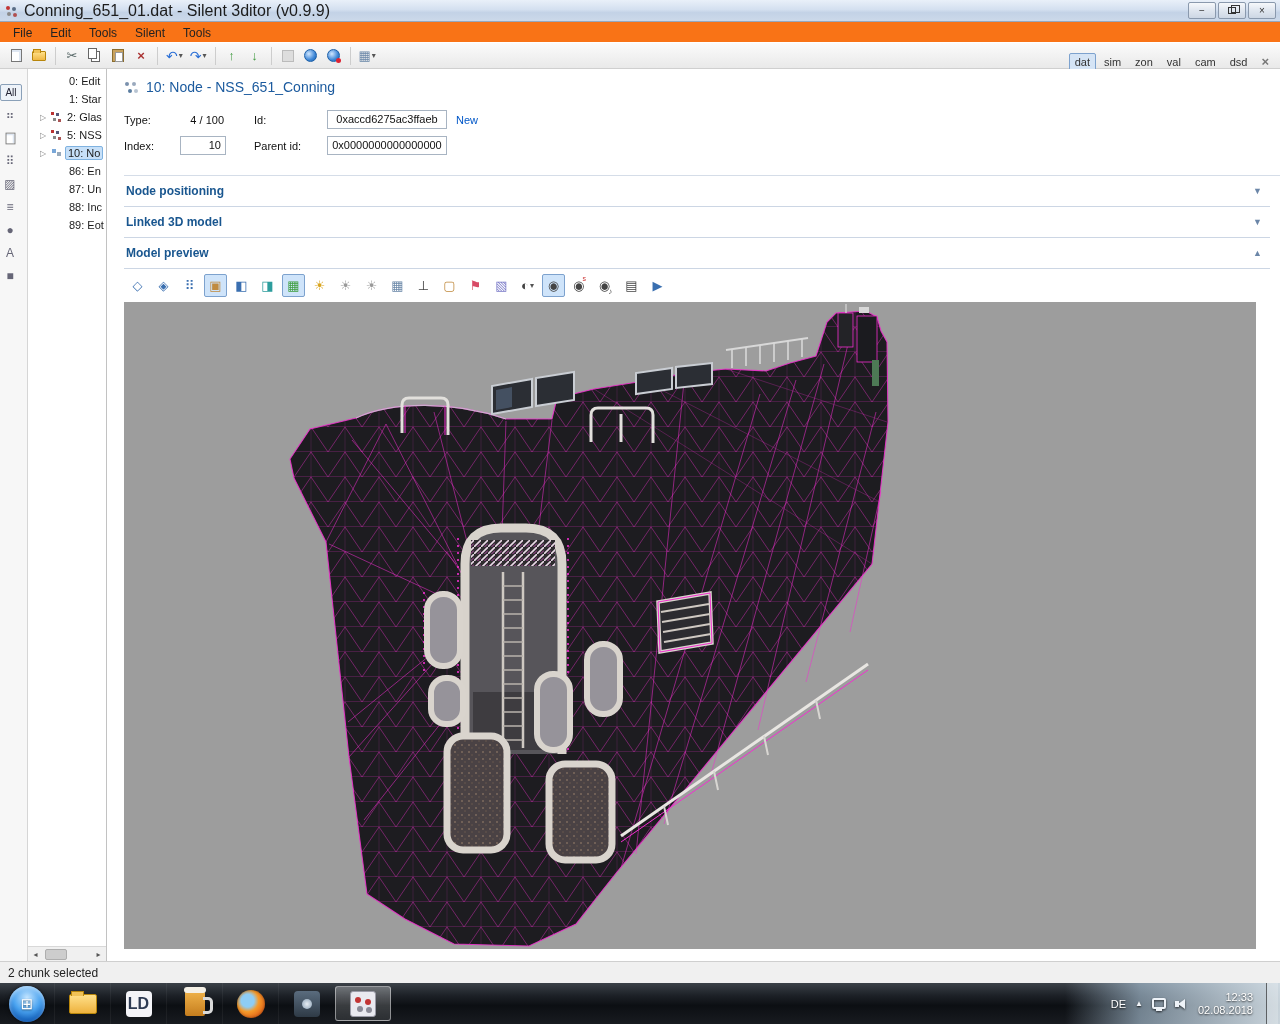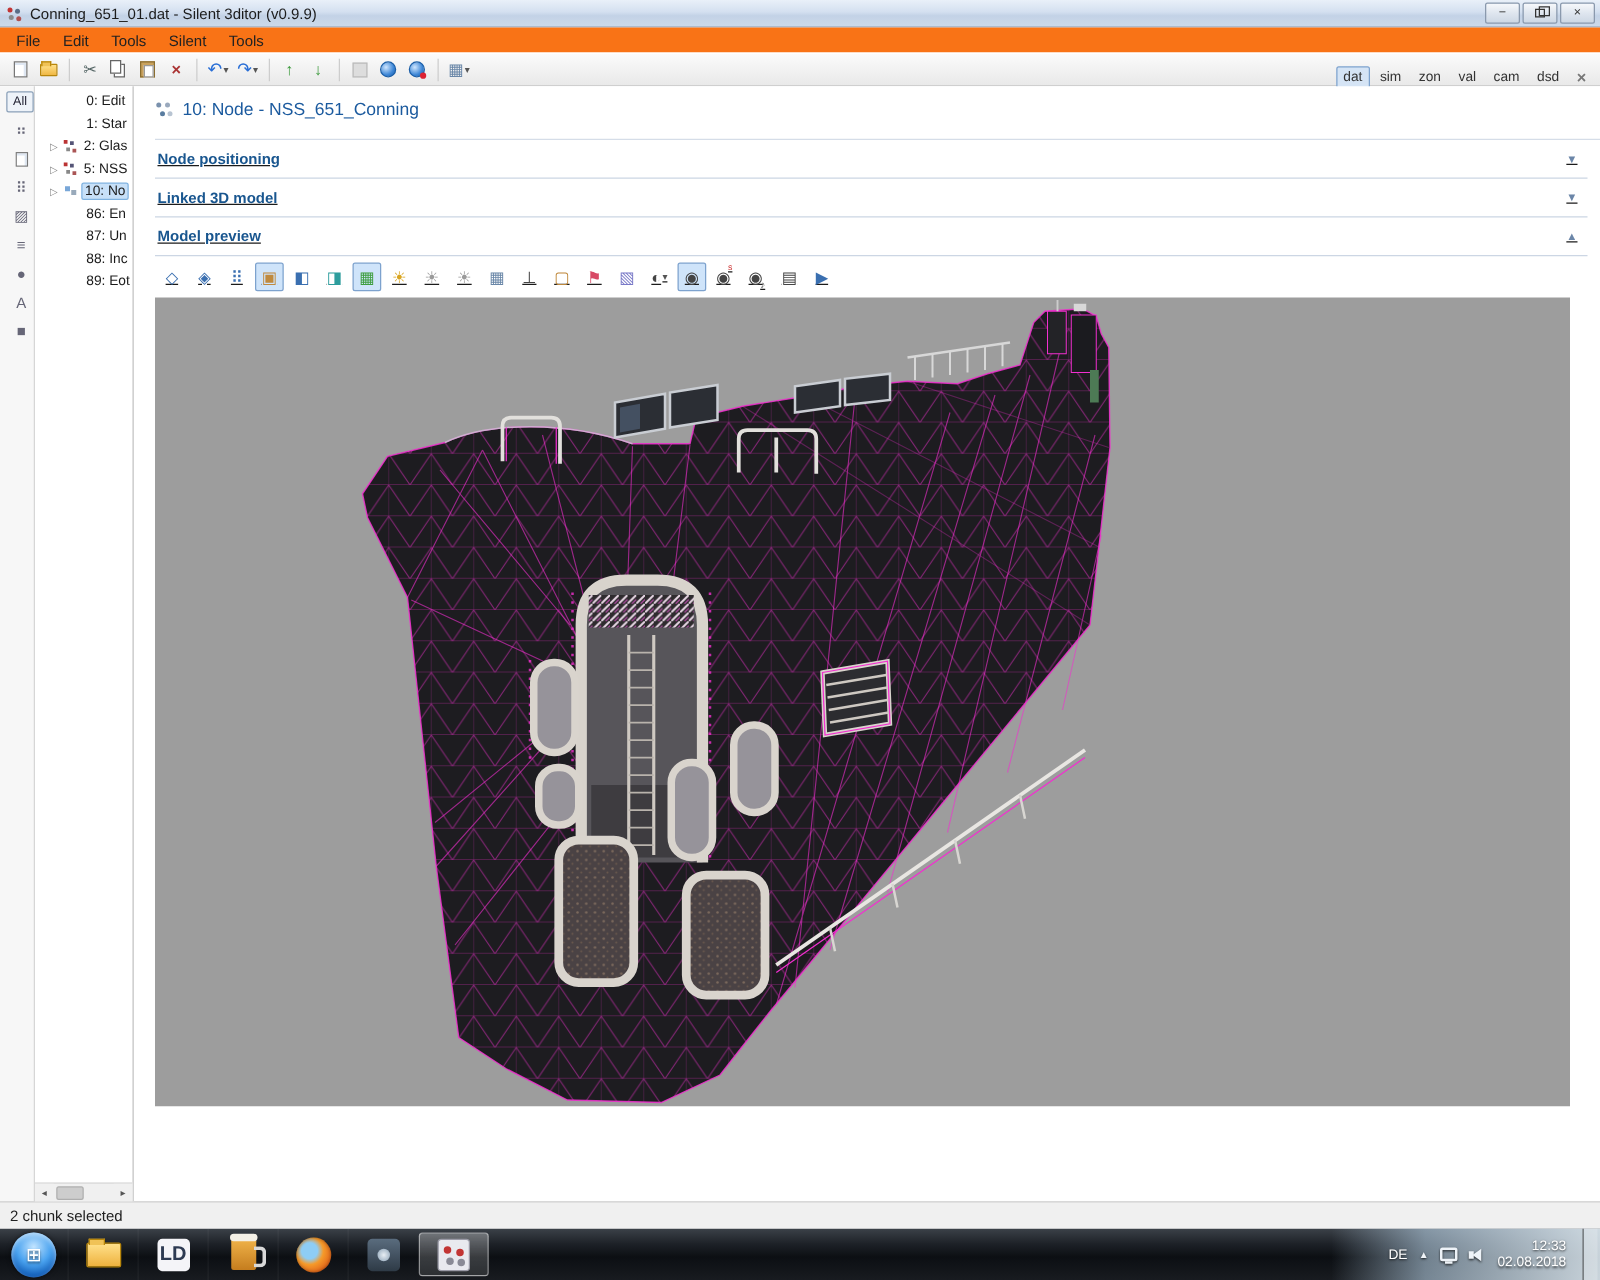--- a/index.html
+++ b/index.html
@@ -4,21 +4,21 @@
 <style>
   * { box-sizing:border-box; margin:0; padding:0; }
   html,body { width:1280px; height:1024px; overflow:hidden; }
   body { font-family:"Liberation Sans","DejaVu Sans",sans-serif; font-size:11px; background:#fff; color:#1b1b1b; }
   .window { width:1280px; height:1024px; display:flex; flex-direction:column; }
 
   
   .titlebar { height:22px; background:linear-gradient(#e9f0f9,#d4e0f0 45%,#c3d2e6 60%,#ccd9ea); border-bottom:1px solid #96a7bd; display:flex; align-items:center; padding:0 4px; gap:6px; flex:0 0 auto; }
   .app-ico { width:14px; height:14px; position:relative; }
   .app-ico::before { content:""; position:absolute; left:2px; top:2px; width:4px; height:4px; border-radius:50%; background:#c23434; box-shadow:6px 1px 0 #5a6d86, 1px 6px 0 #8a8a8a, 7px 7px 0 #b05050; }
-  .title-text { font-size:12px; color:#1c1c1c; }
+  .title-text { font-size:16px; color:#1c1c1c; }
   .winbtns { margin-left:auto; display:flex; gap:2px; }
   .wbtn { width:28px; height:17px; border:1px solid #8a99ad; border-radius:2px; background:linear-gradient(#f6f8fb,#dfe6ef 50%,#cdd7e4); display:flex; align-items:center; justify-content:center; font-size:10px; color:#333; }
   .ic-restore { width:8px; height:7px; border:1px solid #333; position:relative; background:#fff0; }
   .ic-restore::before { content:""; position:absolute; left:2px; top:-3px; width:7px; height:6px; border:1px solid #333; }
 
   
   .menubar { height:20px; background:#f97316; display:flex; align-items:flex-end; padding:0 4px; flex:0 0 auto; }
   .menu-item { padding:2px 9px; font-size:12px; color:#222; }
   .toolbar { height:27px; background:linear-gradient(#fbfbfb,#e9e9e9); border-top:1px solid #fff; border-bottom:1px solid #cfcfcf; display:flex; align-items:center; padding:0 5px; gap:1px; flex:0 0 auto; }
   .tbtn { min-width:22px; height:22px; display:flex; align-items:center; justify-content:center; border:1px solid transparent; border-radius:2px; padding:0 2px; }
@@ -38,21 +38,21 @@
   .mi-dim { width:12px; height:12px; background:#ddd; border:1px solid #bbb; }
   .mi-globe { width:13px; height:13px; border-radius:50%; background:radial-gradient(circle at 35% 35%,#cfe6ff,#3d86d6 60%,#1c5fa8); border:1px solid #1c5fa8; position:relative; }
   .mi-globe.q::after { content:""; position:absolute; right:-2px; bottom:-2px; width:5px; height:5px; border-radius:50%; background:#d23; }
   .tb-right { margin-left:auto; display:flex; align-items:center; gap:2px;margin-top:12px; }
   .ttoggle { padding:2px 5px; font-size:11px; color:#333; border:1px solid transparent; border-radius:2px; }
   .ttoggle.pressed { background:#d5e4f5; border-color:#7da2ce; }
   .tclose { color:#777; font-weight:bold; font-size:13px; padding:0 6px; }
 
   
   .content { flex:1 1 auto; min-height:0; display:flex; background:#fff; }
-  .strip { width:28px; flex:0 0 auto; background:#f7f7f7; border-right:1px solid #d6d6d6; display:flex; flex-direction:column; align-items:flex-end; padding-top:4px; gap:5px; }
+  .strip { width:28px; flex:0 0 auto; background:#f7f7f7; border-right:1px solid #d6d6d6; display:flex; flex-direction:column; align-items:flex-start; padding-top:15px; gap:5px; }
   .all-btn { width:22px; height:17px; border:1px solid #8aa0b8; border-radius:2px; background:#eef3f9; font-size:10px; display:flex; align-items:center; justify-content:center; color:#223; }
   .sbtn { width:20px; height:18px; display:flex; align-items:center; justify-content:center; color:#667; font-size:12px; }
   .sbtn .mi-page { transform:scale(.9); }
 
   .tree { width:79px; flex:0 0 auto; border-right:1px solid #c2c2c2; position:relative; background:#fff; padding-top:3px; overflow:hidden; }
   .trow { height:18px; display:flex; align-items:center; white-space:nowrap; overflow:hidden; padding-left:12px; font-size:11px; }
   .texp { width:10px; font-size:8px; color:#888; flex:0 0 auto; }
   .tspacer { width:27px; flex:0 0 auto; }
   .tico { width:15px; height:12px; position:relative; flex:0 0 auto; }
   .tico.dots::before { content:""; position:absolute; left:1px; top:1px; width:3px; height:3px; background:#b33; box-shadow:5px 1px 0 #557,2px 6px 0 #888,7px 7px 0 #a55; }
@@ -70,21 +70,21 @@
   .hdr-ico::before { content:""; position:absolute; left:1px; top:2px; width:4px; height:4px; border-radius:50%; background:#7a91ad; box-shadow:7px 0 0 #9aa9bd, 3px 7px 0 #5a7da0, 9px 7px 0 #b8c4d2; }
   .node-title { font-size:14px; color:#1b5a9e; }
 
   .form { position:relative; margin-top:10px; height:54px; flex:0 0 auto; width:480px; }
   .frow { position:relative; height:26px; }
   .f-label { position:absolute; top:5px; font-size:11px; color:#111; }
   .f-static { position:absolute; top:5px; font-size:11px; color:#111; text-align:right; }
   .tbox { position:absolute; top:1px; height:19px; border:1px solid #a8b4c2; background:#fff; font-size:11px; line-height:17px; text-align:center; color:#111; overflow:hidden; }
   .newlink { position:absolute; top:5px; color:#0057c8; font-size:11px; }
 
-  .sections { margin-top:12px; border-top:1px solid #d5dde8; flex:1 1 auto; min-height:0; display:flex; flex-direction:column; padding-right:10px;text-decoration:underline; }
+  .sections { margin-top:12px; border-top:1px solid #d5dde8; flex:1 1 auto; min-height:0; display:flex; flex-direction:column; padding-right:10px; }
   .sec-h { height:31px; display:flex; align-items:center; justify-content:space-between; border-bottom:1px solid #ccd6e4; padding:0 8px 0 2px; flex:0 0 auto; }
   .sec-label { font-size:12px; font-weight:bold; color:#19568f; }
   .sec-chev { font-size:9px; color:#6b86a8; }
 
   .ptoolbar { height:32px; display:flex; align-items:center; gap:3px; padding:4px 2px; flex:0 0 auto; }
   .pbtn { min-width:23px; height:23px; display:flex; align-items:center; justify-content:center; border:1px solid transparent; border-radius:2px; }
   .pbtn.pressed { background:#cfe4fa; border-color:#7da2ce; }
   .pg { font-size:13px; line-height:1; }
   .pc-blue{color:#3a6fb0}.pc-tan{color:#c08a3e}.pc-teal{color:#2d9d9d}.pc-green{color:#3f9e3f}
   .pc-yellow{color:#d9a520}.pc-gray{color:#9a9a9a}.pc-dark{color:#444}.pc-red{color:#d84a66}
@@ -297,20 +297,35 @@
       </div>
     </div>
 
     <div class="main">
 
       <div class="node-header">
         <span class="hdr-ico"></span>
         <span class="node-title">10: Node - NSS_651_Conning</span>
       </div>
 
+      <div class="form">
+        <div class="frow">
+          <span class="f-label" style="left:0">Type:</span>
+          <span class="f-static" style="left:38px;width:62px">4 / 100</span>
+          <span class="f-label" style="left:130px">Id:</span>
+          <span class="tbox" style="left:203px;width:120px">0xaccd6275ac3ffaeb</span>
+          <span class="newlink" style="left:332px">New</span>
+        </div>
+        <div class="frow">
+          <span class="f-label" style="left:0">Index:</span>
+          <span class="tbox" style="left:56px;width:46px;text-align:right;padding-right:4px">10</span>
+          <span class="f-label" style="left:130px">Parent id:</span>
+          <span class="tbox" style="left:203px;width:120px">0x0000000000000000</span>
+        </div>
+      </div>
 
       <div class="sections">
         <div class="sec-h">
           <span class="sec-label">Node positioning</span>
           <span class="sec-chev">▼</span>
         </div>
         <div class="sec-h">
           <span class="sec-label">Linked 3D model</span>
           <span class="sec-chev">▼</span>
         </div>

